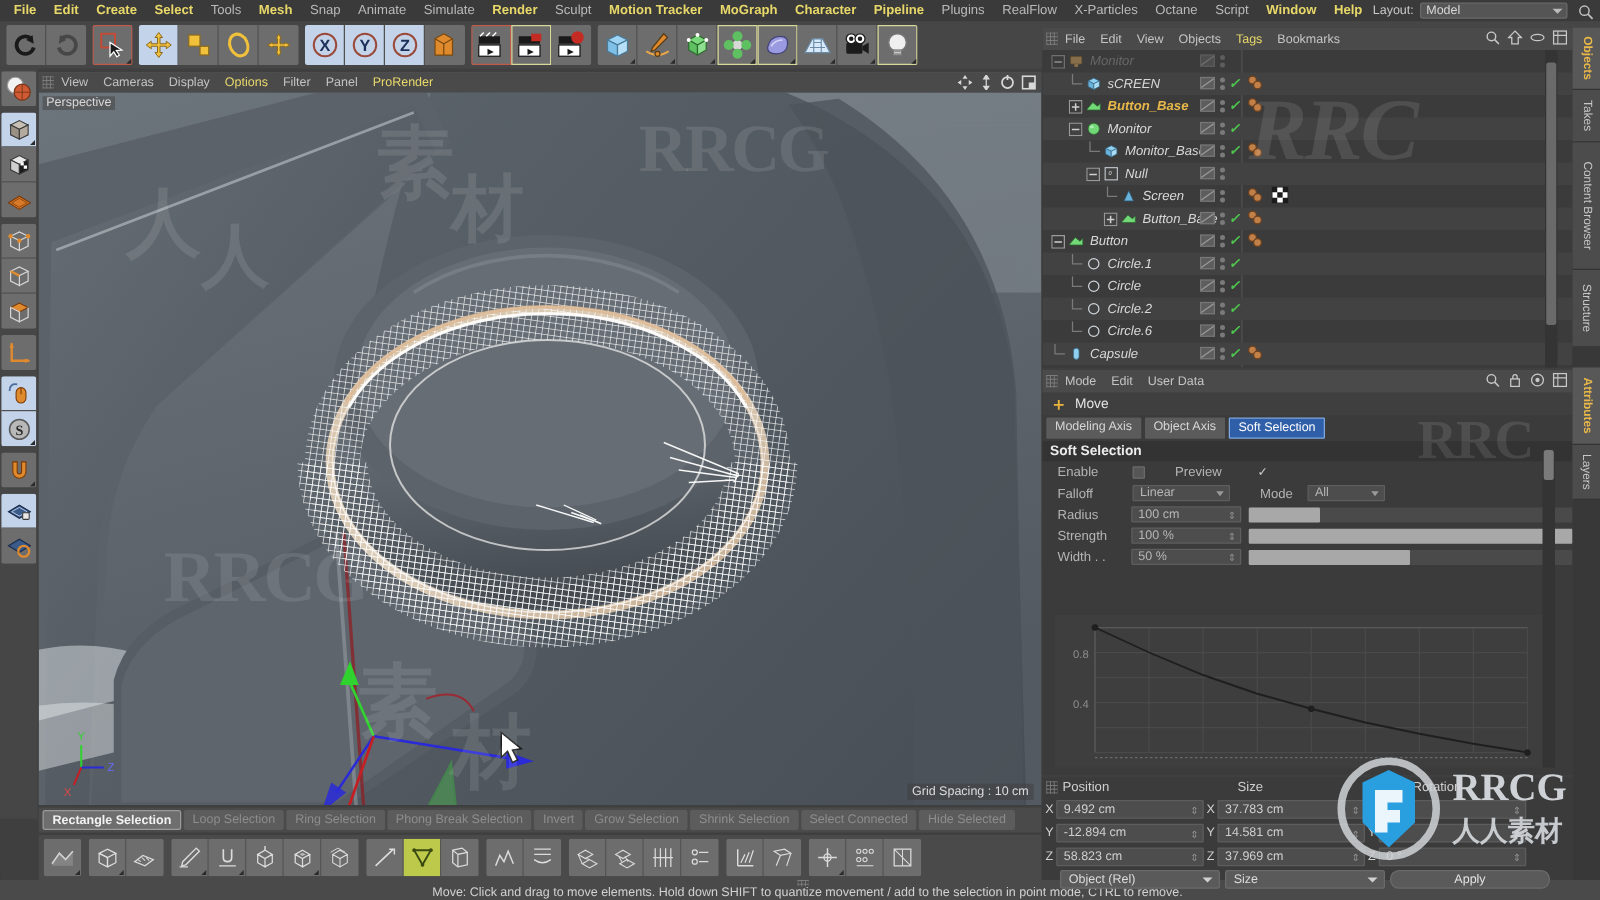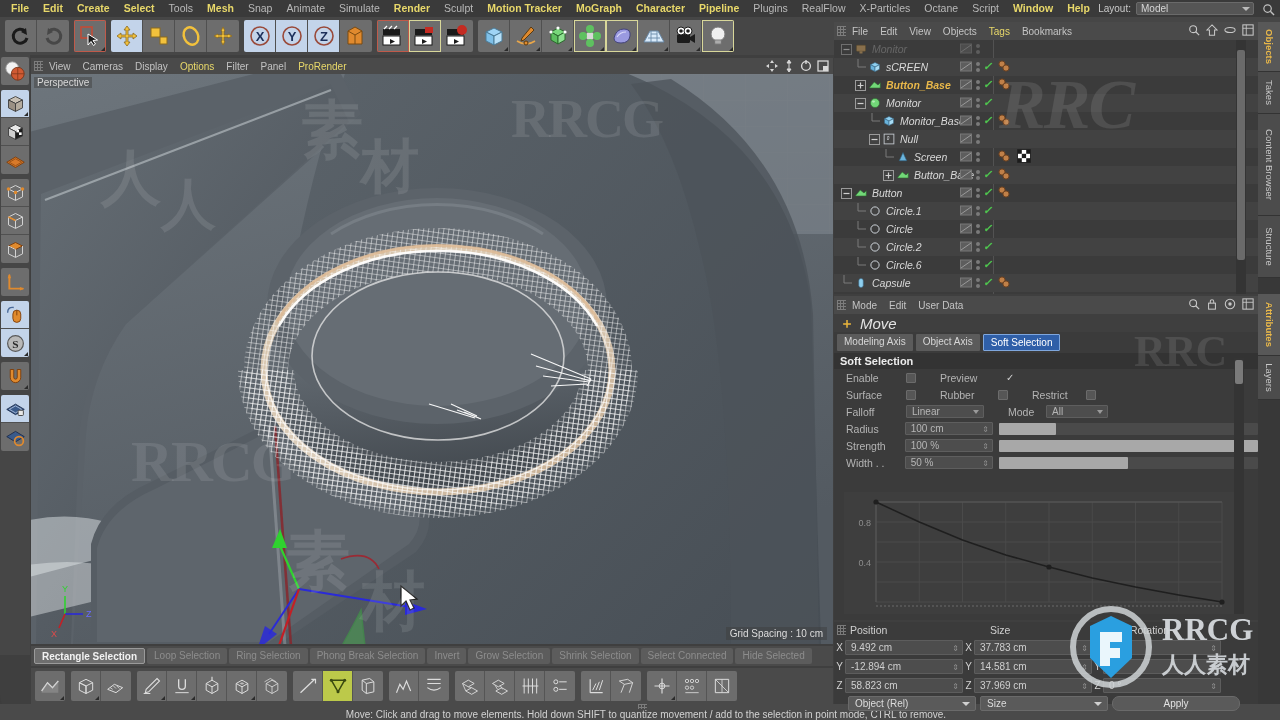--- a/index.html
+++ b/index.html
@@ -104,21 +104,21 @@
   .dotcol { position:absolute; left:163px; top:1px; }
   .omvline { position:absolute; left:159px; top:0; width:1px; height:254px; background:#525252; }
   .omscroll { position:absolute; right:12px; top:18px; width:10px; height:254px; background:#343434; }
   .omthumb { position:absolute; left:1px; top:10px; width:8px; height:210px; background:#6a6a6a; border-radius:2px;}
 
   
   .attrman { position:absolute; left:834px; top:296px; width:424px; height:324px; background:#3b3b3b; }
   .atool { height:18px; display:flex; align-items:center; padding-left:6px; gap:6px;
     background:#3f3f3f; }
   .atool .plus { color:#e8b43c; font-size:14px; font-weight:bold; line-height:12px;}
-  .atool .lb { font-size:15px; color:#e4e4e4;font-style:italic; }
+  .atool .lb { font-size:11px; color:#e4e4e4; }
   .tabrow { display:flex; gap:3px; padding:2px 3px; background:#3b3b3b;}
   .atab { font-size:10px; color:#d6d6d6; padding:2px 7px; background:#5b5b5b; border-radius:1px;
     white-space:nowrap; }
   .atab.act { background:#2f5fa8; color:#fff; border:1px solid #7fa7dd; }
   .secthead { background:#333; font-size:11px; color:#ececec; font-weight:bold; padding:2px 6px;}
   .prow { display:flex; align-items:center; height:17px; font-size:10.5px; color:#b4b4b4;
     padding-left:12px; }
   .plabel { width:60px; color:#b4b4b4; }
   .cbx { width:10px; height:10px; background:#565656; border:1px solid #6b6b6b; border-radius:1px; }
   .chk { color:#cfcfcf; font-size:10px; }
@@ -1326,28 +1326,20 @@
 
     <div class="secthead">Soft Selection</div>
 
     <div class="prow">
       <span class="plabel">Enable</span>
       <span class="cbx"></span>
       <span class="plabel" style="width:66px;margin-left:24px;">Preview</span>
       <span class="chk">✓</span>
     </div>
 
-    <div class="prow">
-      <span class="plabel">Surface</span>
-      <span class="cbx"></span>
-      <span class="plabel" style="width:58px;margin-left:24px;">Rubber</span>
-      <span class="cbx"></span>
-      <span class="plabel" style="width:54px;margin-left:24px;">Restrict</span>
-      <span class="cbx"></span>
-    </div>
 
     <div class="prow">
       <span class="plabel">Falloff</span>
       <span class="selbox" style="width:78px;">
         <span>Linear</span>
         <span class="arw"></span>
       </span>
       <span class="plabel" style="width:38px;margin-left:24px;">Mode</span>
       <span class="selbox" style="width:62px;">
         <span>All</span>

